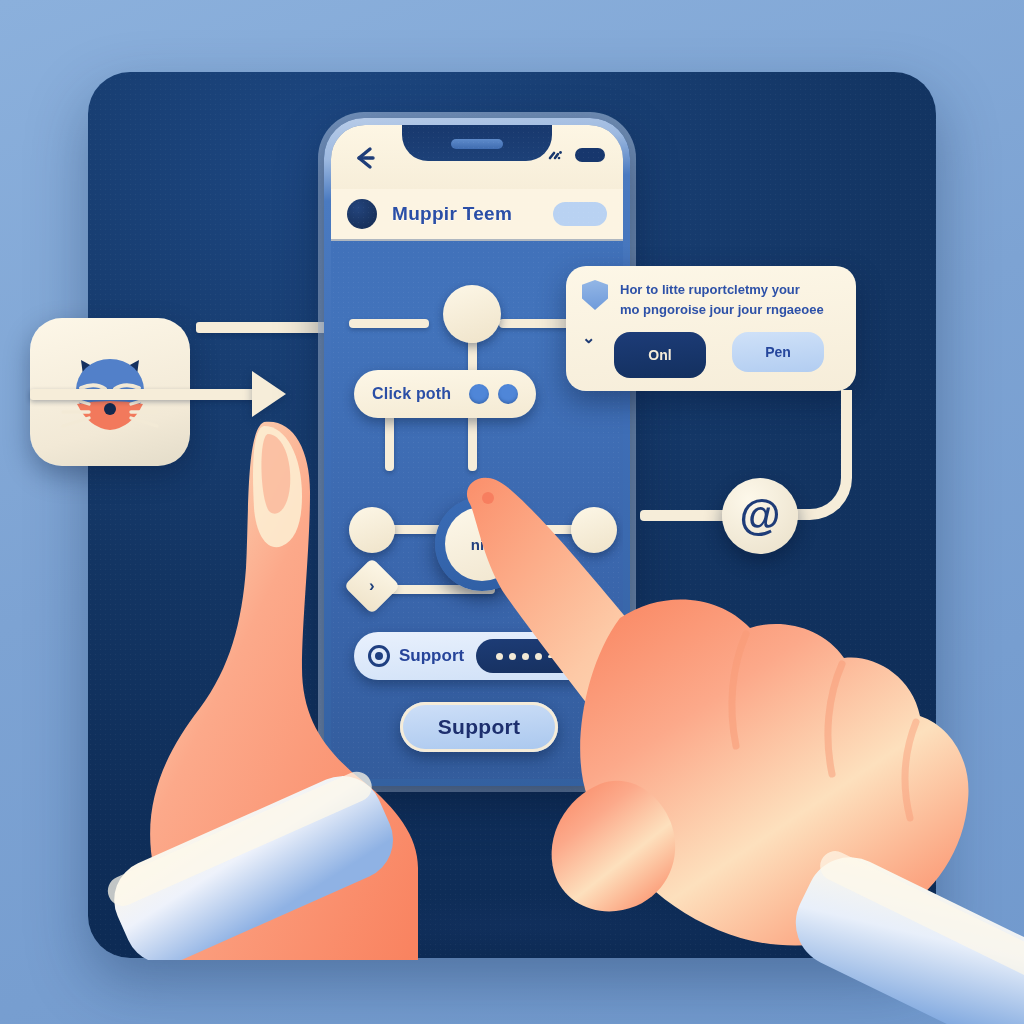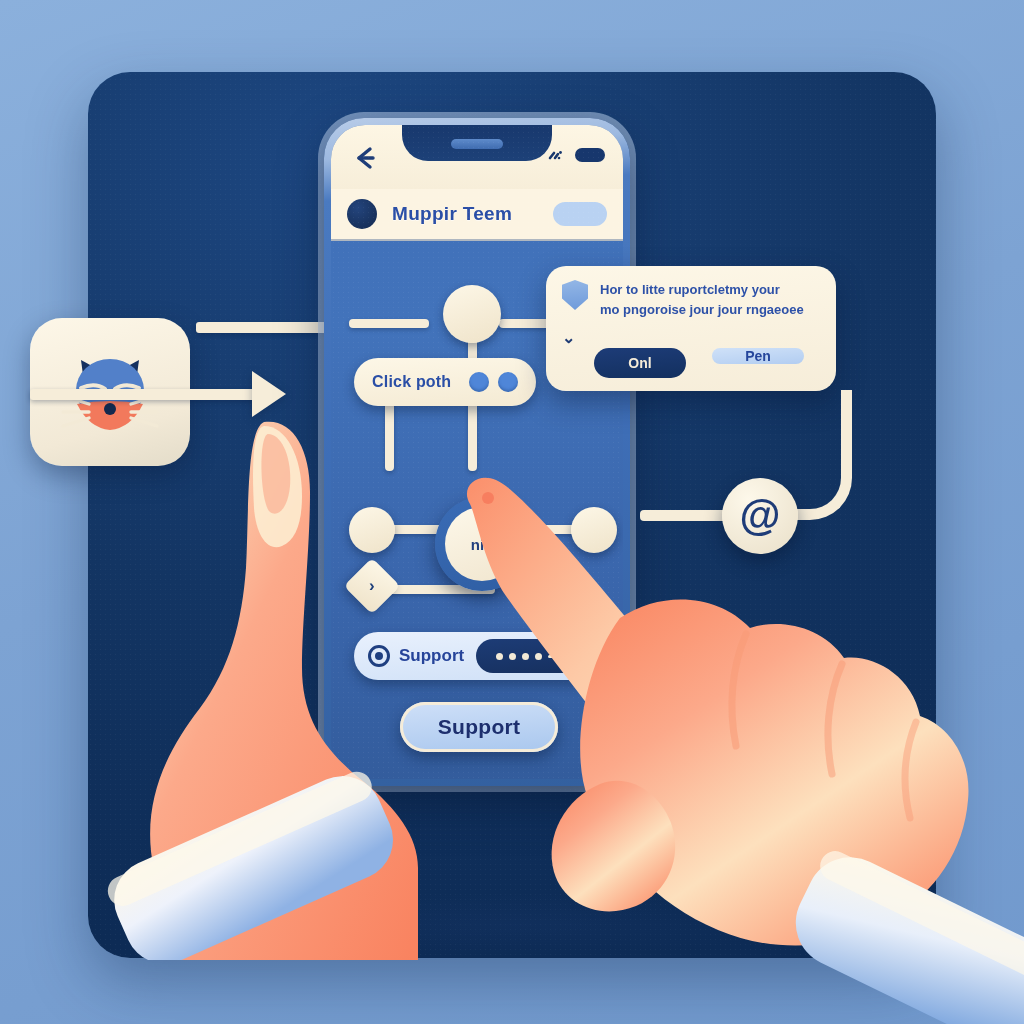--- a/index.html
+++ b/index.html
@@ -113,21 +113,21 @@
     transform:rotate(45deg);border-radius:6px;
     box-shadow:0 4px 10px rgba(8,26,58,.35);
     display:flex;align-items:center;justify-content:center;
   }
   .diamond-chev{transform:rotate(-45deg);font-size:17px;color:#1e3f7a;font-weight:700;}
 
   .row-pill{
     position:absolute;height:48px;border-radius:26px;
     background:linear-gradient(175deg,#fdf7e7 0%, #f4ead3 100%);
     box-shadow:0 5px 12px rgba(8,26,58,.38);
-    display:flex;align-items:center;padding:0 18px;box-sizing:border-box;
+    display:flex;align-items:center;padding:0 18px;box-sizing:border-box;margin-top:12px;
   }
   .row-label{
     font-size:16px;font-weight:700;color:#2b4fa6;letter-spacing:.2px;
     white-space:nowrap;
   }
   .row-dots{margin-left:auto;display:flex;gap:9px;}
   .dot{width:20px;height:20px;border-radius:50%;background:#4f86d8;box-shadow:inset 0 -2px 3px rgba(26,60,118,.35);}
 
   
   .press-btn{
@@ -183,43 +183,43 @@
   .arrow-shaft{position:absolute;height:11px;background:#f6edd9;border-radius:3px;box-shadow:0 2px 5px rgba(8,26,58,.3);}
   .arrow-head{
     position:absolute;width:0;height:0;
     border-top:23px solid transparent;border-bottom:23px solid transparent;
     border-left:34px solid #f6edd9;
     filter:drop-shadow(0 2px 4px rgba(8,26,58,.3));
   }
 
   
   .popup{
-    position:absolute;left:546px;top:266px;width:290px;height:125px;border-radius:20px;
+    position:absolute;left:566px;top:266px;width:290px;height:125px;border-radius:20px;
     background:linear-gradient(175deg,#fdf7e7 0%, #f6edd9 100%);
     box-shadow:0 12px 28px rgba(8,26,58,.4);
     padding:14px 16px;box-sizing:border-box;
   }
   .popup-top{display:flex;gap:12px;}
   .shield{
     width:26px;height:30px;flex:0 0 auto;
     background:linear-gradient(175deg,#94b7e6,#6e9ada);
     clip-path:polygon(50% 0,100% 16%,100% 62%,50% 100%,0 62%,0 16%);
   }
   .popup-lines{flex:1;}
   .popup-line{font-size:13px;font-weight:700;color:#2d51a8;line-height:1.55;white-space:nowrap;overflow:hidden;}
   .popup-chev{position:absolute;left:16px;top:62px;font-size:16px;color:#1d3a74;font-weight:700;}
   .popup-btns{position:absolute;left:48px;bottom:13px;display:flex;gap:26px;}
   .btn-primary{
-    width:92px;height:30px;border-radius:16px;
+    width:92px;height:46px;border-radius:16px;
     background:linear-gradient(175deg,#1d3c78,#13305f);
     display:flex;align-items:center;justify-content:center;
     font-size:14px;font-weight:700;color:#f5ecd9;
   }
   .btn-secondary{
-    width:92px;height:16px;border-radius:16px;
+    width:92px;height:40px;border-radius:16px;
     background:linear-gradient(175deg,#cfe1f8,#b2cdf1);
     display:flex;align-items:center;justify-content:center;
     font-size:14px;font-weight:700;color:#25469c;
   }
 
   
   .at-node{
     position:absolute;left:722px;top:478px;width:76px;height:76px;border-radius:50%;
     background:radial-gradient(circle at 35% 28%, #fdf8ea, #e9dfc8);
     box-shadow:0 8px 18px rgba(6,22,52,.45);

